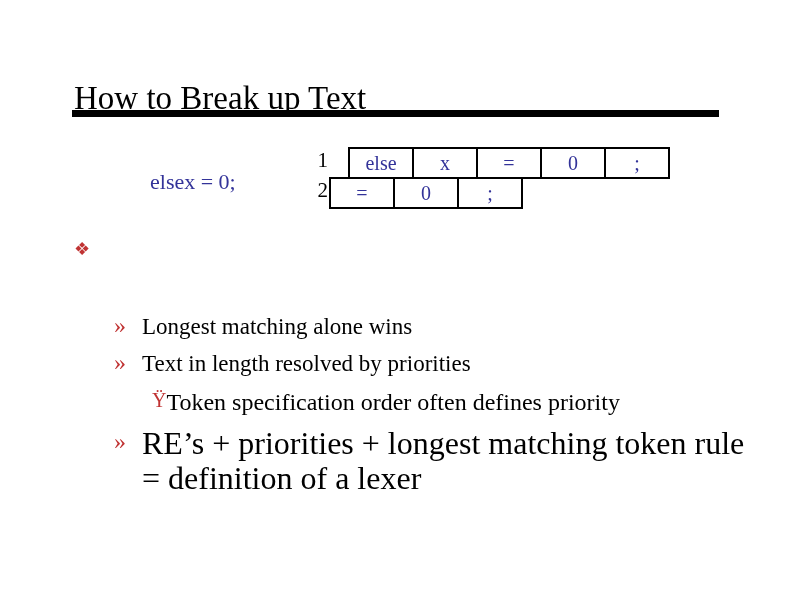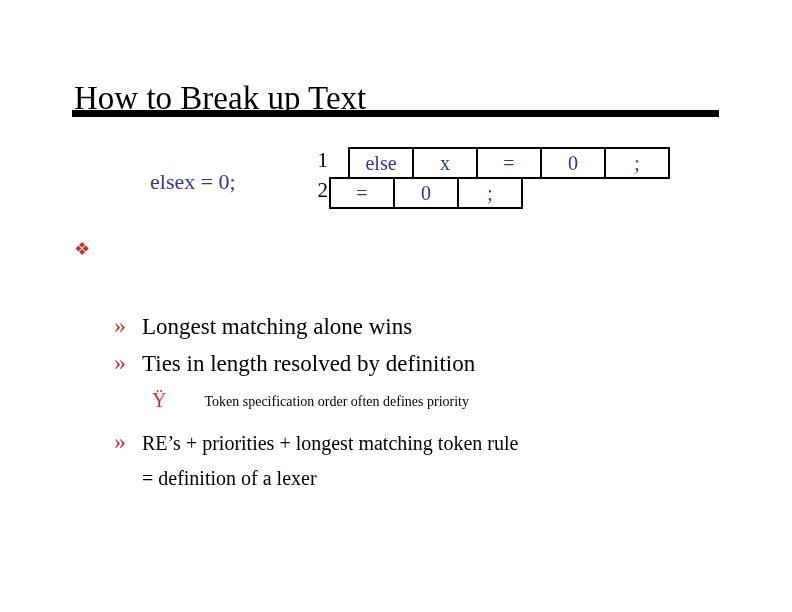--- a/index.html
+++ b/index.html
@@ -106,34 +106,33 @@
     font-size: 23px;
     line-height: 30px;
     color: #000000;
     white-space: nowrap;
   }
   .b-sub1 { left: 114px; top: 312px; }
   .b-sub2 { left: 114px; top: 349px; }
   .b-note { left: 152px; top: 389px; }
   .b-note .marker { font-size: 20px; padding-top: 0; }
   .b-note .btext {
-    font-size: 14px;
+    font-size: 24px;
     line-height: 26px;
     color: #000000;
     white-space: nowrap;
-    margin-left: 38px;
   }
   .b-concl { left: 114px; top: 426px; }
   .b-concl .marker {
     font-size: 24px;
     width: 28px;
     padding-top: 2px;
   }
   .b-concl .btext {
-    font-size: 20px;
+    font-size: 32px;
     line-height: 35px;
     color: #000000;
   }
 
   
   .pagenum {
     position: absolute;
     left: 0;
     top: 549px;
     width: 792px;
@@ -175,21 +174,21 @@
     </span>
   </div>
 
   <div class="brow b-sub b-sub1">
     <span class="marker">»</span>
     <span class="btext">Longest matching alone wins</span>
   </div>
 
   <div class="brow b-sub b-sub2">
     <span class="marker">»</span>
-    <span class="btext">Ties in length resolved by definition</span>
+    <span class="btext">Text in length resolved by priorities</span>
   </div>
 
   <div class="brow b-note">
     <span class="marker">Ÿ</span>
     <span class="btext">Token specification order often defines priority</span>
   </div>
 
   <div class="brow b-concl">
     <span class="marker">»</span>
     <span class="btext">

